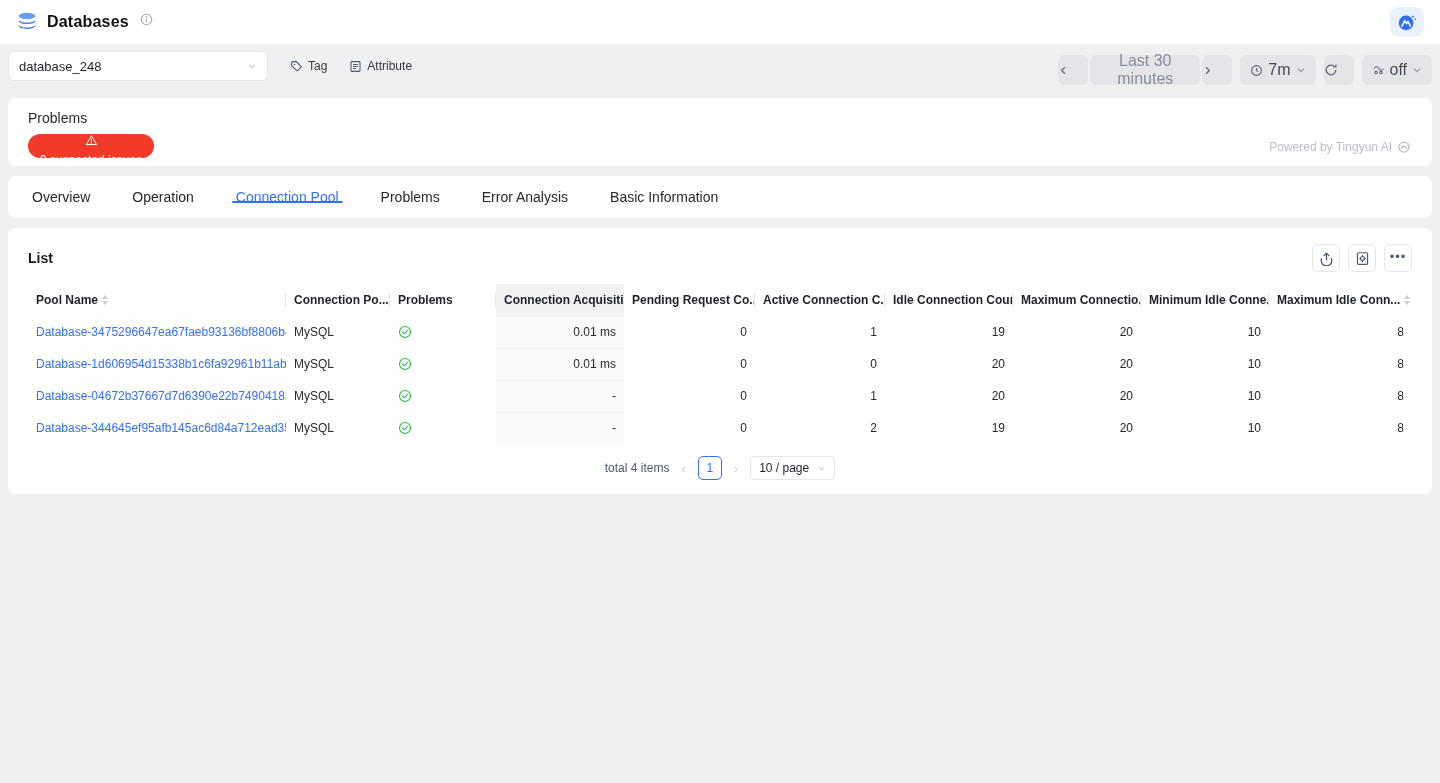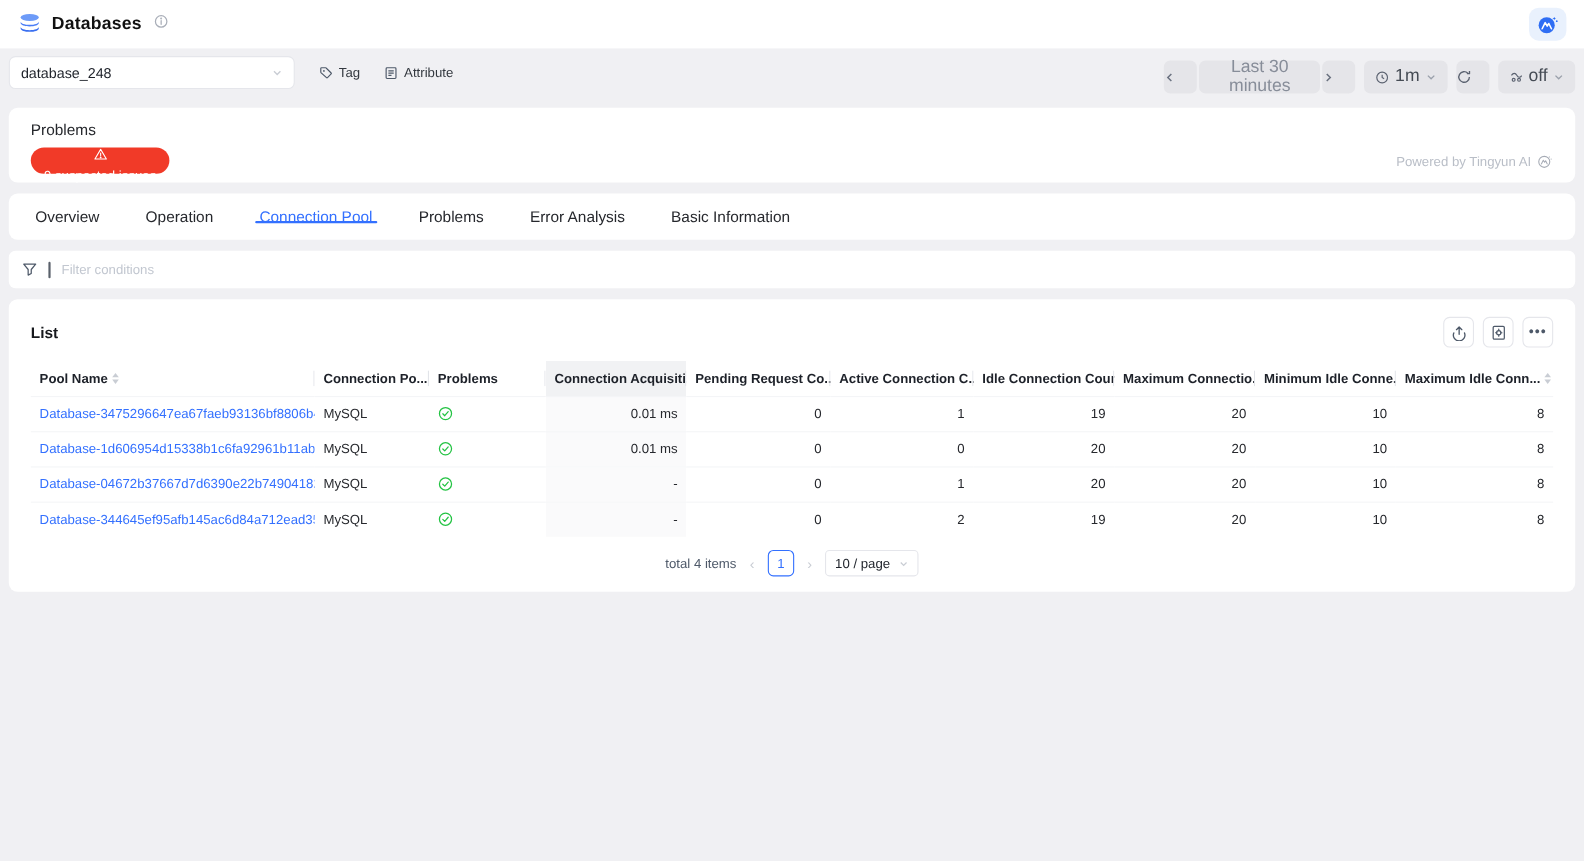--- a/index.html
+++ b/index.html
@@ -221,21 +221,21 @@
           </svg>
       </button>
     </div>
     <button class="gbtn">
       <span>
         <svg width="13" height="13" viewBox="0 0 16 16" fill="none" stroke="#5b6270" stroke-width="1.3">
           <circle cx="8" cy="8" r="6"></circle>
             <path d="M8 4.8V8l2.2 1.4"></path>
         </svg>
       </span>
-      <span class="dark">1m</span>
+      <span class="dark">7m</span>
       <svg width="10" height="10" viewBox="0 0 12 12" fill="none" stroke="#9aa0ab" stroke-width="1.5">
           <path d="M2.5 4.5L6 8l3.5-3.5"></path>
         </svg>
     </button>
     <button class="gbtn sq">
       <span>
         <svg width="14" height="14" viewBox="0 0 16 16" fill="none" stroke="#5b6270" stroke-width="1.4">
           <path d="M13.5 8a5.5 5.5 0 1 1-1.6-3.9"></path>
           <path d="M13.6 1.8v2.7h-2.7" stroke-linejoin="round"></path>
         </svg>
@@ -298,29 +298,20 @@
         <span>Problems</span>
       </div>
     <div class="tab">
         <span>Error Analysis</span>
       </div>
     <div class="tab">
         <span>Basic Information</span>
       </div>
   </div>
 
-  <div class="filter-bar">
-    <span>
-      <svg width="14" height="14" viewBox="0 0 16 16" fill="none" stroke="#4e5969" stroke-width="1.3">
-        <path d="M1.8 2.5h12.4L9.6 8v4.2l-3.2 1.6V8z" stroke-linejoin="round"></path>
-      </svg>
-    </span>
-    <span class="filter-divider"></span>
-    <input class="filter-input" value="" placeholder="Filter conditions" style="">
-  </div>
 
   <div class="card list-card">
     <div class="list-head">
       <div class="list-title">List</div>
       <div class="list-actions">
         <button class="icon-btn">
           <span>
             <svg width="15" height="15" viewBox="0 0 16 16" fill="none" stroke="#4e5969" stroke-width="1.3">
               <path d="M8 9.5V2.8M5.4 5L8 2.4 10.6 5" stroke-linecap="round" stroke-linejoin="round"></path>
               <path d="M2.8 8.2a5.6 5.6 0 1 0 10.4 0" stroke-linecap="round"></path>

